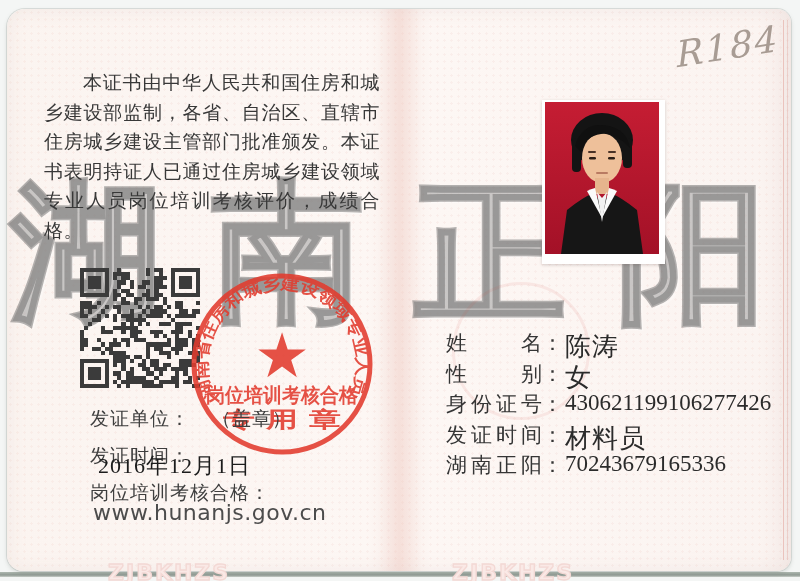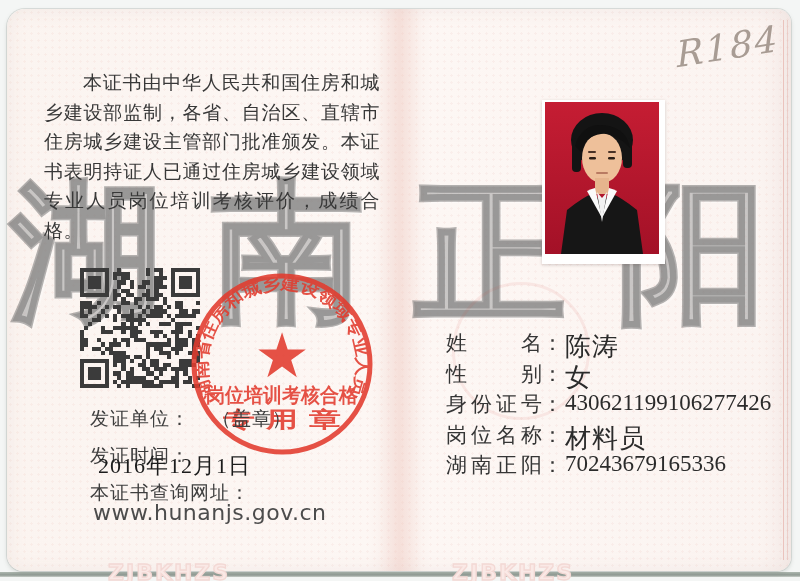--- a/index.html
+++ b/index.html
@@ -158,21 +158,21 @@
       <text x="95" y="108" text-anchor="middle" font-size="62" fill="currentColor">★</text>
       <text x="95" y="133" text-anchor="middle" font-size="20" font-weight="bold" fill="currentColor" font-family="DejaVu Serif, serif" textLength="152" lengthAdjust="spacingAndGlyphs">岗位培训考核合格</text>
       <text x="95" y="158" text-anchor="middle" font-size="22" font-weight="bold" fill="currentColor" font-family="DejaVu Serif, serif" textLength="118" lengthAdjust="spacingAndGlyphs">专 用 章</text>
     </svg>
   </div>
 
   <span class="lbl issuer-label">发证单位：</span>
   <span class="lbl issuer-note">（盖章）</span>
   <span class="lbl time-label">发证时间：</span>
   <span class="issue-date">2016年12月1日</span>
-  <span class="lbl url-label">本证书查询网址：</span>
+  <span class="lbl url-label">岗位培训考核合格：</span>
   <span class="url-text">www.hunanjs.gov.cn</span>
 
   <div class="hand-note">R184</div>
 
   <div class="photo-mat">
     <svg width="114" height="152" viewBox="0 0 114 152">
       <defs>
         <linearGradient id="pg" x1="0" y1="0" x2="0" y2="1">
           <stop offset="0" stop-color="#c51d33"></stop>
           <stop offset="1" stop-color="#a31127"></stop>
@@ -203,20 +203,20 @@
     <div class="field-row">
       <span class="field-label">姓名</span><span class="field-colon">：</span><span class="field-value">陈涛</span>
     </div>
     <div class="field-row">
       <span class="field-label">性别</span><span class="field-colon">：</span><span class="field-value">女</span>
     </div>
     <div class="field-row">
       <span class="field-label">身份证号</span><span class="field-colon">：</span><span class="field-value num">430621199106277426</span>
     </div>
     <div class="field-row">
-      <span class="field-label">岗位名称</span><span class="field-colon">：</span><span class="field-value">材料员</span>
+      <span class="field-label">发证时间</span><span class="field-colon">：</span><span class="field-value">材料员</span>
     </div>
     <div class="field-row">
       <span class="field-label">湖南正阳</span><span class="field-colon">：</span><span class="field-value num">70243679165336</span>
     </div>
   </div>
 
 </div>
 
 </body></html>

